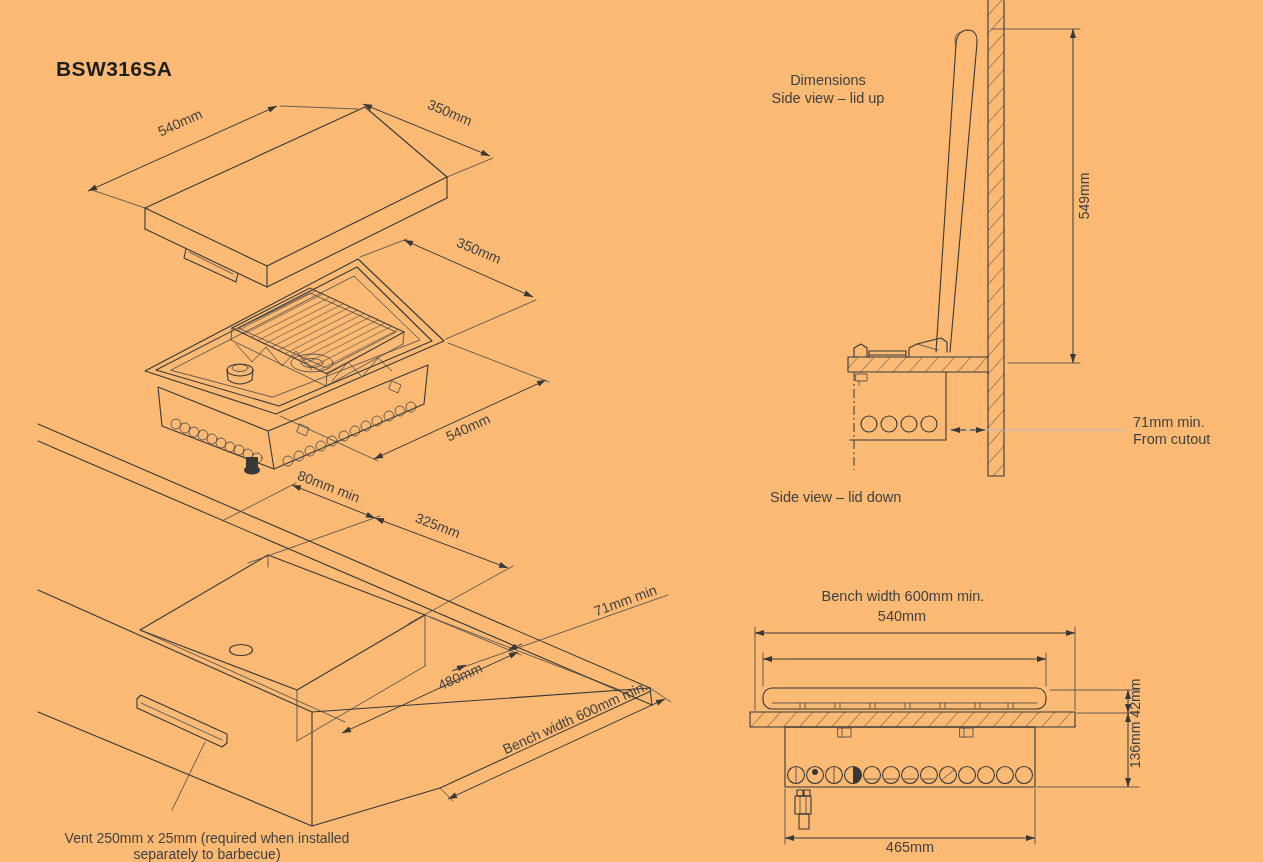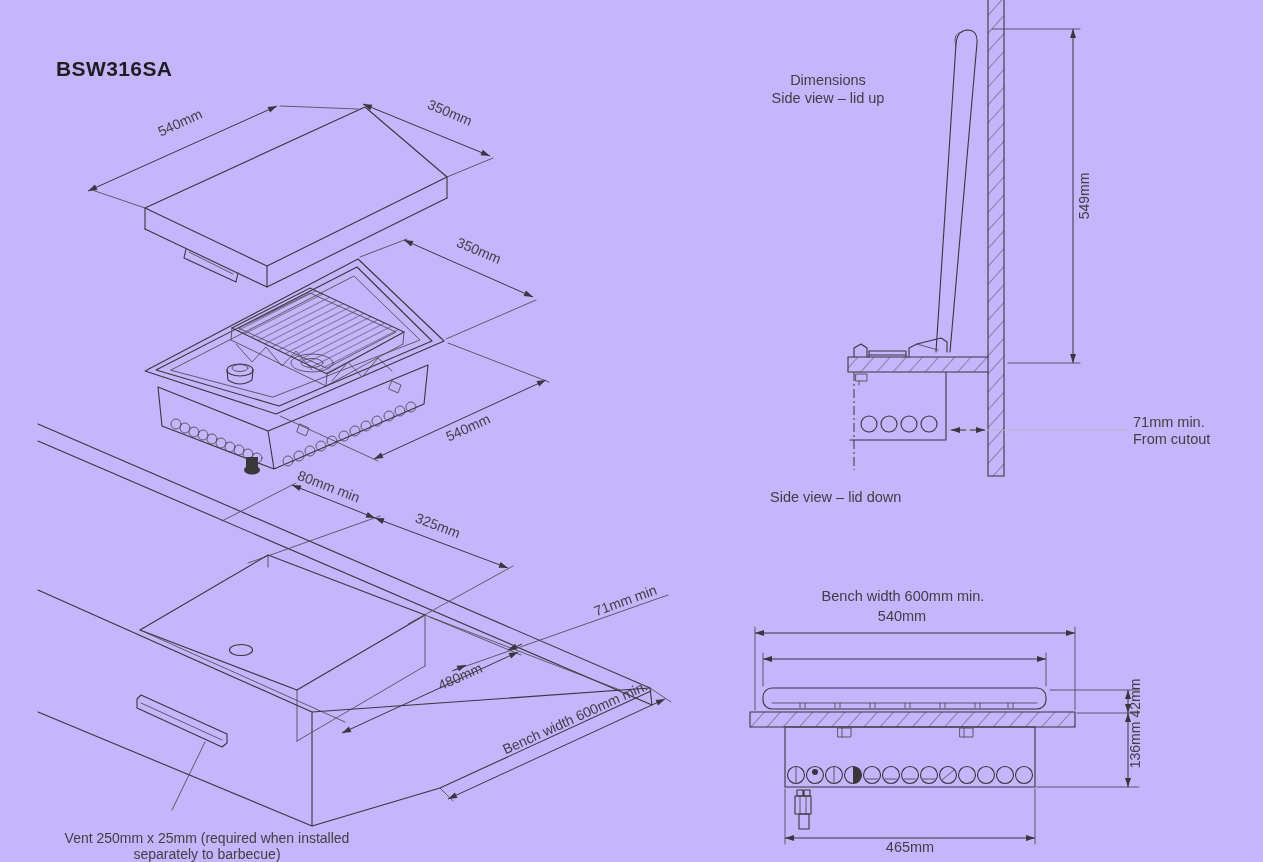--- a/index.html
+++ b/index.html
@@ -1,16 +1,16 @@
 <!DOCTYPE html>
 <html><head>
 <meta charset="utf-8">
 <style>
   html,body{margin:0;padding:0;background:#ffffff;}
-  .page{width:1263px;height:862px;position:relative;background:#c4b5fd;overflow:hidden;}
+  .page{width:1263px;height:862px;position:relative;background:#fdba74;overflow:hidden;}
   svg{display:block;}
   .ln{fill:none;stroke:#383838;stroke-width:1.1;stroke-linecap:round;stroke-linejoin:round;}
   .thin{fill:none;stroke:#4a4a4a;stroke-width:0.85;stroke-linecap:round;}
   .dim{fill:none;stroke:#383838;stroke-width:1;}
   .gray{fill:none;stroke:#b9b9b9;stroke-width:1;}
   .dashdot{fill:none;stroke:#383838;stroke-width:1;stroke-dasharray:9 3 2 3;}
   .filldark{fill:#383838;stroke:none;}
   .lbl{font-family:"Liberation Sans",sans-serif;font-size:14px;fill:#414141;}
   .cap{font-family:"Liberation Sans",sans-serif;font-size:14.5px;fill:#414141;}
   .ttl{font-family:"Liberation Sans",sans-serif;font-size:21px;font-weight:700;fill:#1e1e1e;letter-spacing:.4px;}

